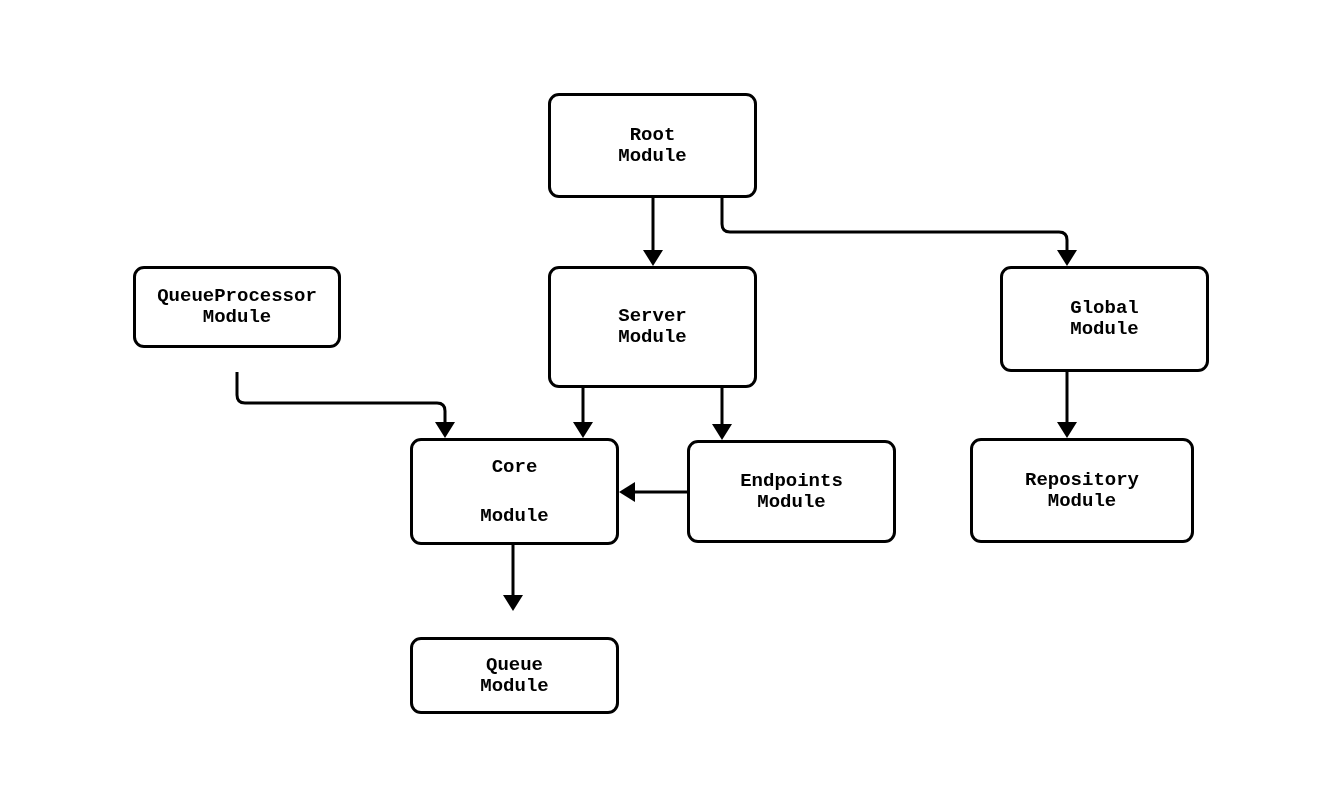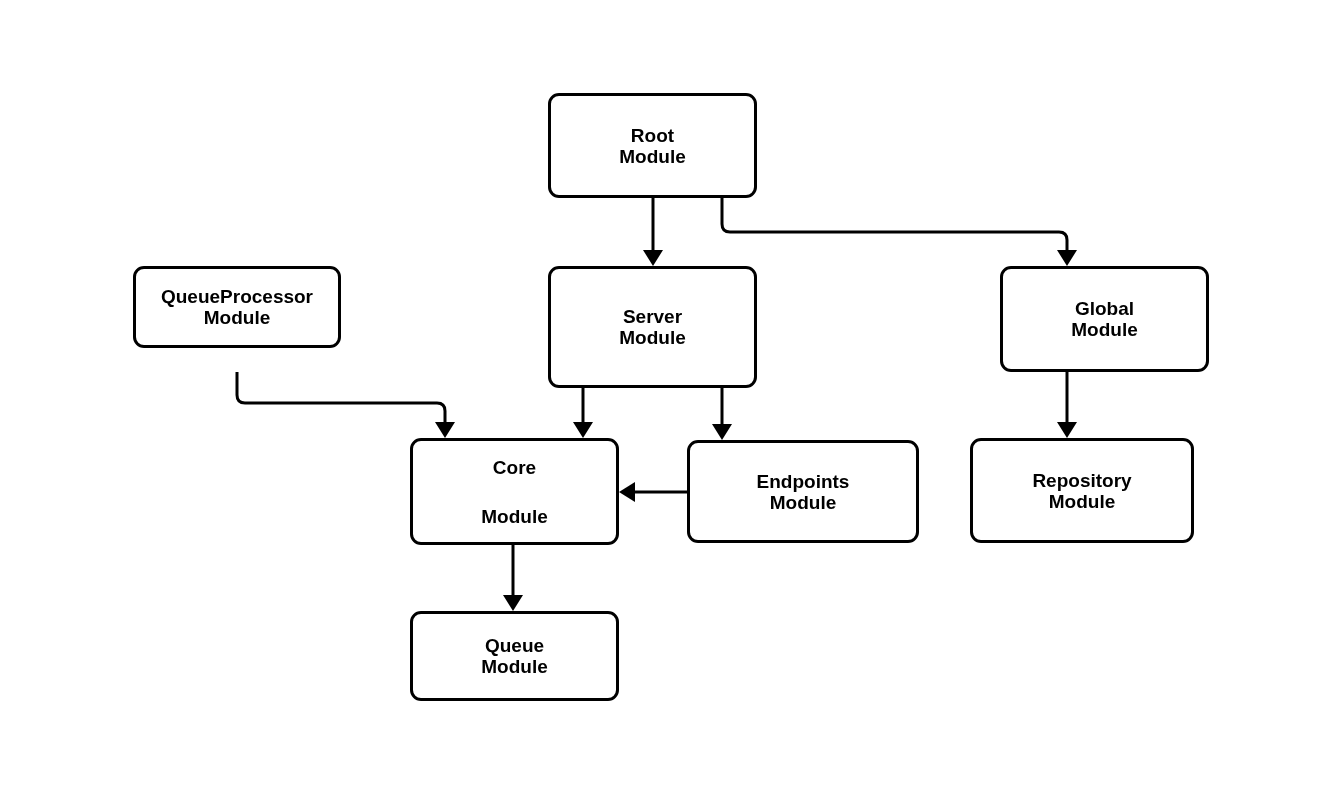--- a/index.html
+++ b/index.html
@@ -6,21 +6,21 @@
     margin: 0;
     padding: 0;
     background: #ffffff;
   }
   .stage {
     position: relative;
     width: 1337px;
     height: 809px;
     background: #ffffff;
     overflow: hidden;
-    font-family: Liberation Sans, sans-serif;
+    font-family: Liberation Mono, monospace;
   }
   .edge-layer {
     position: absolute;
     left: 0;
     top: 0;
     width: 1337px;
     height: 809px;
   }
   .node-layer {
     position: absolute;
@@ -85,26 +85,26 @@
         <div class="label-line">Module</div>
       </div>
       <div class="node" style="left: 1000px; top: 266px; width: 209px; height: 106px;">
         <div class="label-line">Global</div>
         <div class="label-line">Module</div>
       </div>
       <div class="node" style="left: 410px; top: 438px; width: 209px; height: 107px; gap: 28px;">
         <div class="label-line">Core</div>
         <div class="label-line">Module</div>
       </div>
-      <div class="node" style="left: 687px; top: 440px; width: 232px; height: 103px; justify-content: center;">
+      <div class="node" style="left: 687px; top: 440px; width: 209px; height: 103px; justify-content: center;">
         <div class="label-line">Endpoints</div>
         <div class="label-line">Module</div>
       </div>
       <div class="node" style="left: 963px; top: 438px; width: 224px; height: 105px; margin-left: 7px;">
         <div class="label-line">Repository</div>
         <div class="label-line">Module</div>
       </div>
-      <div class="node" style="left: 410px; top: 611px; width: 209px; height: 90px;">
+      <div class="node" style="left: 410px; top: 637px; width: 209px; height: 77px;">
         <div class="label-line">Queue</div>
         <div class="label-line">Module</div>
       </div>
     </div>
 </div>
 
 </body></html>

